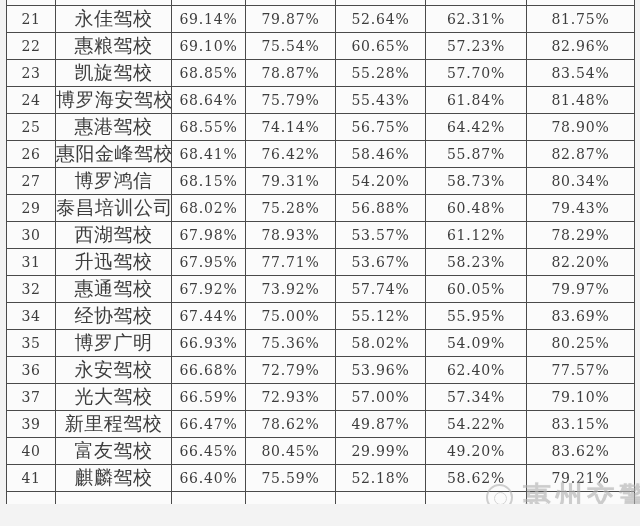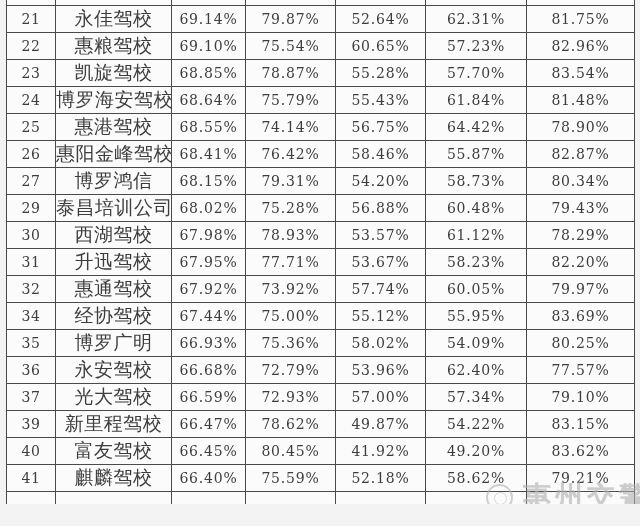--- a/index.html
+++ b/index.html
@@ -267,21 +267,21 @@
       <td class="c-val">49.87%</td>
       <td class="c-val">54.22%</td>
       <td class="c-val">83.15%</td>
     </tr>
 
     <tr>
       <td class="c-rank">40</td>
       <td class="c-name">富友驾校</td>
       <td class="c-val">66.45%</td>
       <td class="c-val">80.45%</td>
-      <td class="c-val">41.92%</td>
+      <td class="c-val">29.99%</td>
       <td class="c-val">49.20%</td>
       <td class="c-val">83.62%</td>
     </tr>
 
     <tr>
       <td class="c-rank">41</td>
       <td class="c-name">麒麟驾校</td>
       <td class="c-val">66.40%</td>
       <td class="c-val">75.59%</td>
       <td class="c-val">52.18%</td>

